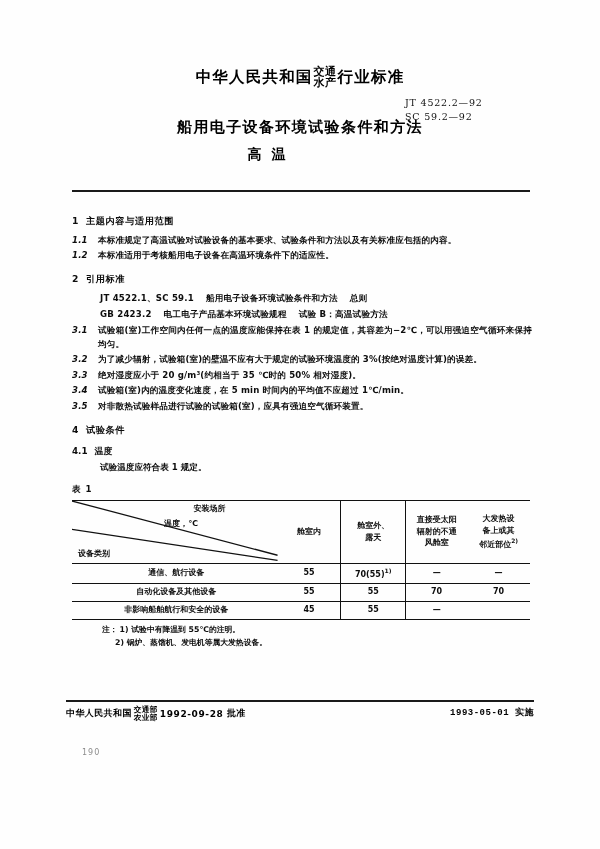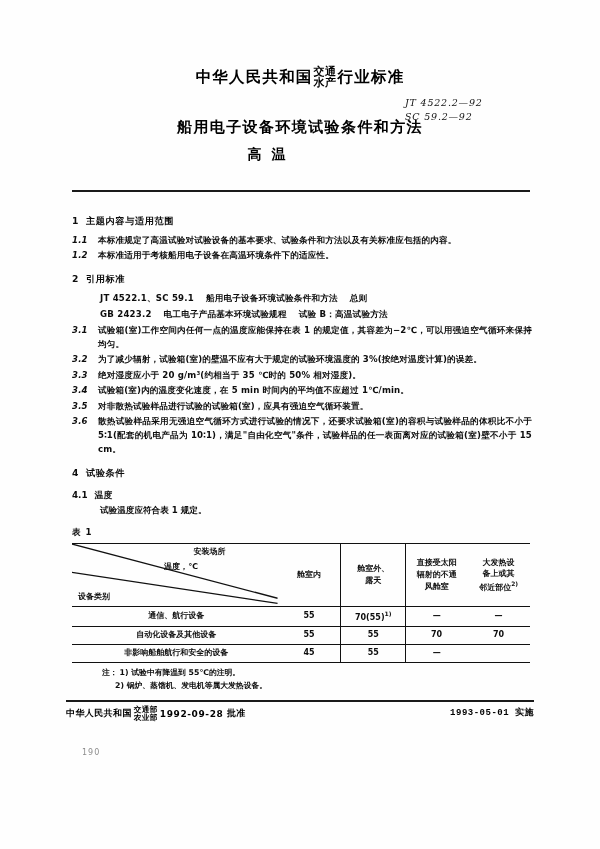--- a/index.html
+++ b/index.html
@@ -77,21 +77,20 @@
   .std-no {
     position: absolute;
     left: 405px;
     top: 96px;
     width: 120px;
     font-family: "DejaVu Serif", "Liberation Serif", serif;
     font-size: 9.5px;
     line-height: 1.45;
     letter-spacing: 0.8px;
     color: #111;
-    font-style: italic;
   }
   .std-no div { white-space: nowrap; }
 
   
   .rule-top {
     position: absolute;
     left: 72px;
     top: 190px;
     width: 458px;
     height: 2px;
@@ -329,24 +328,20 @@
       <span class="num">3.3</span>
       <span class="txt">绝对湿度应小于 20 g/m³(约相当于 35 ℃时的 50% 相对湿度)。</span>
     </div>
     <div class="para">
       <span class="num">3.4</span>
       <span class="txt">试验箱(室)内的温度变化速度，在 5 min 时间内的平均值不应超过 1℃/min。</span>
     </div>
     <div class="para">
       <span class="num">3.5</span>
       <span class="txt">对非散热试验样品进行试验的试验箱(室)，应具有强迫空气循环装置。</span>
-    </div>
-    <div class="para">
-      <span class="num">3.6</span>
-      <span class="txt">散热试验样品采用无强迫空气循环方式进行试验的情况下，还要求试验箱(室)的容积与试验样品的体积比不小于 5∶1(配套的机电产品为 10∶1)，满足"自由化空气"条件，试验样品的任一表面离对应的试验箱(室)壁不小于 15 cm。</span>
     </div>
 
     <div class="h-sec">
       <span class="num">4</span><span>试验条件</span>
     </div>
     <div class="h-sub">
       <span class="num">4.1</span><span>温度</span>
     </div>
     <div class="plain-indent">试验温度应符合表 1 规定。</div>
 

